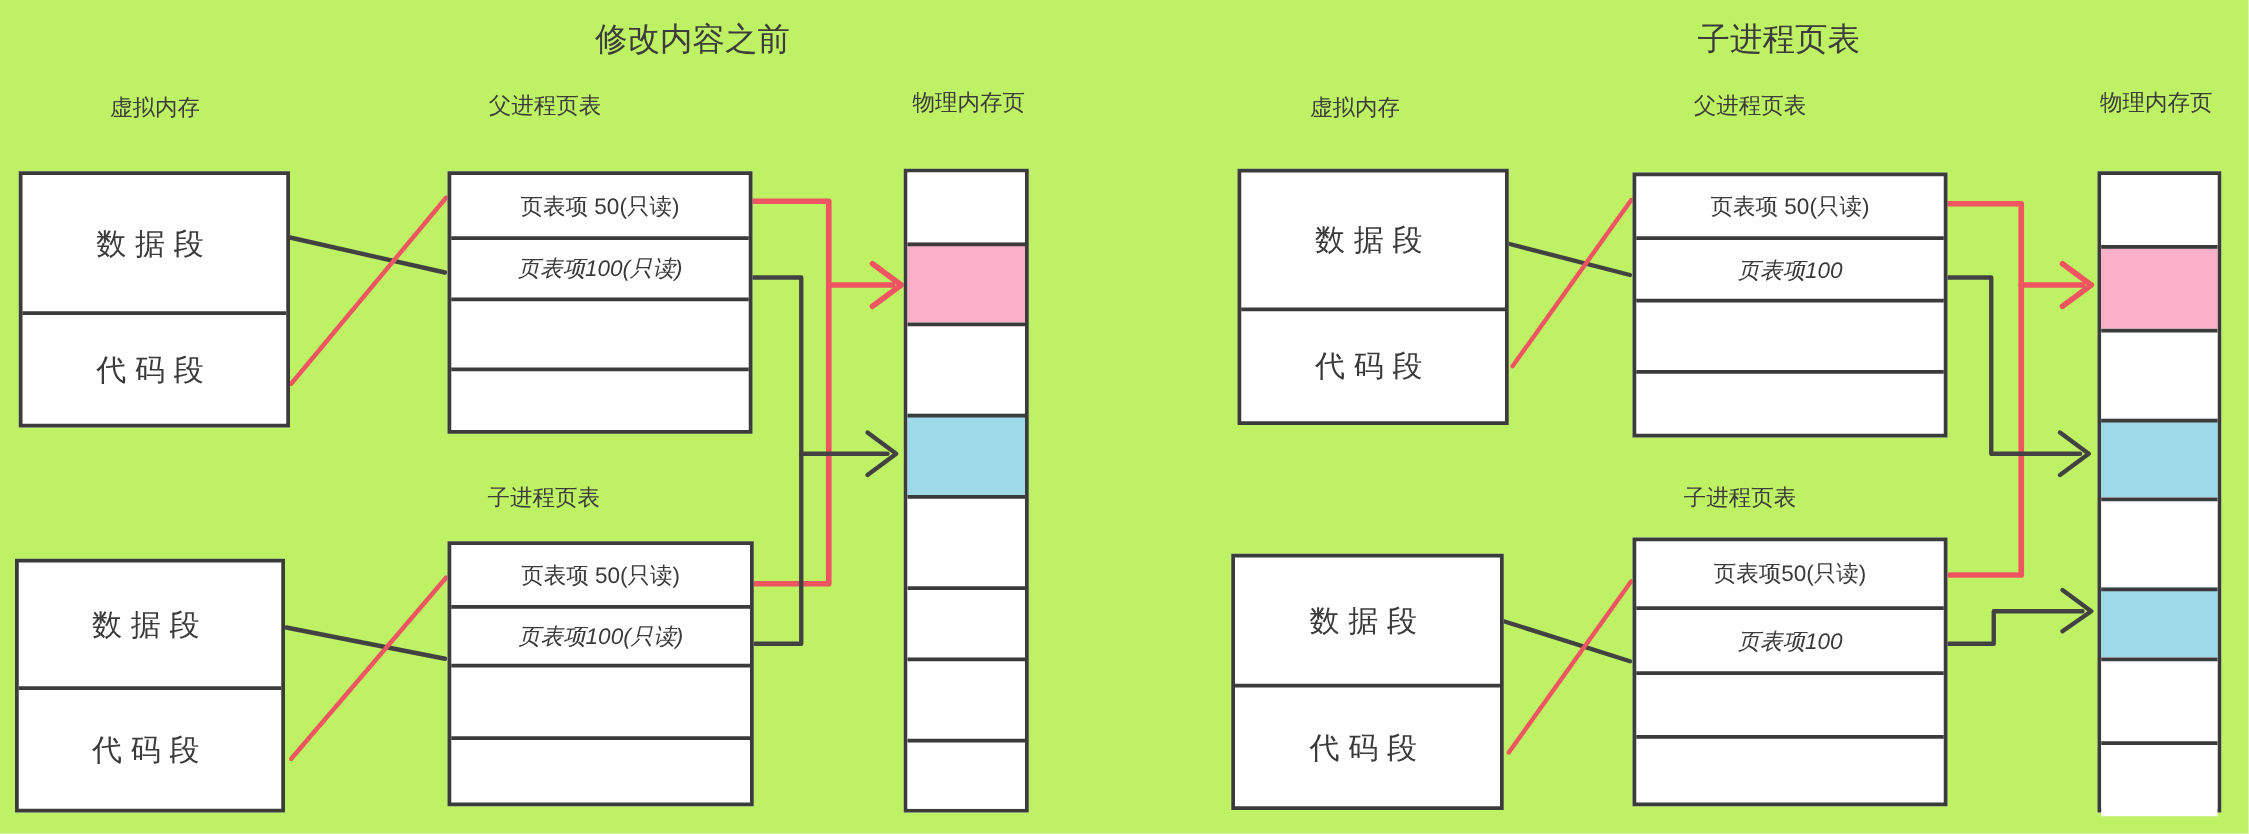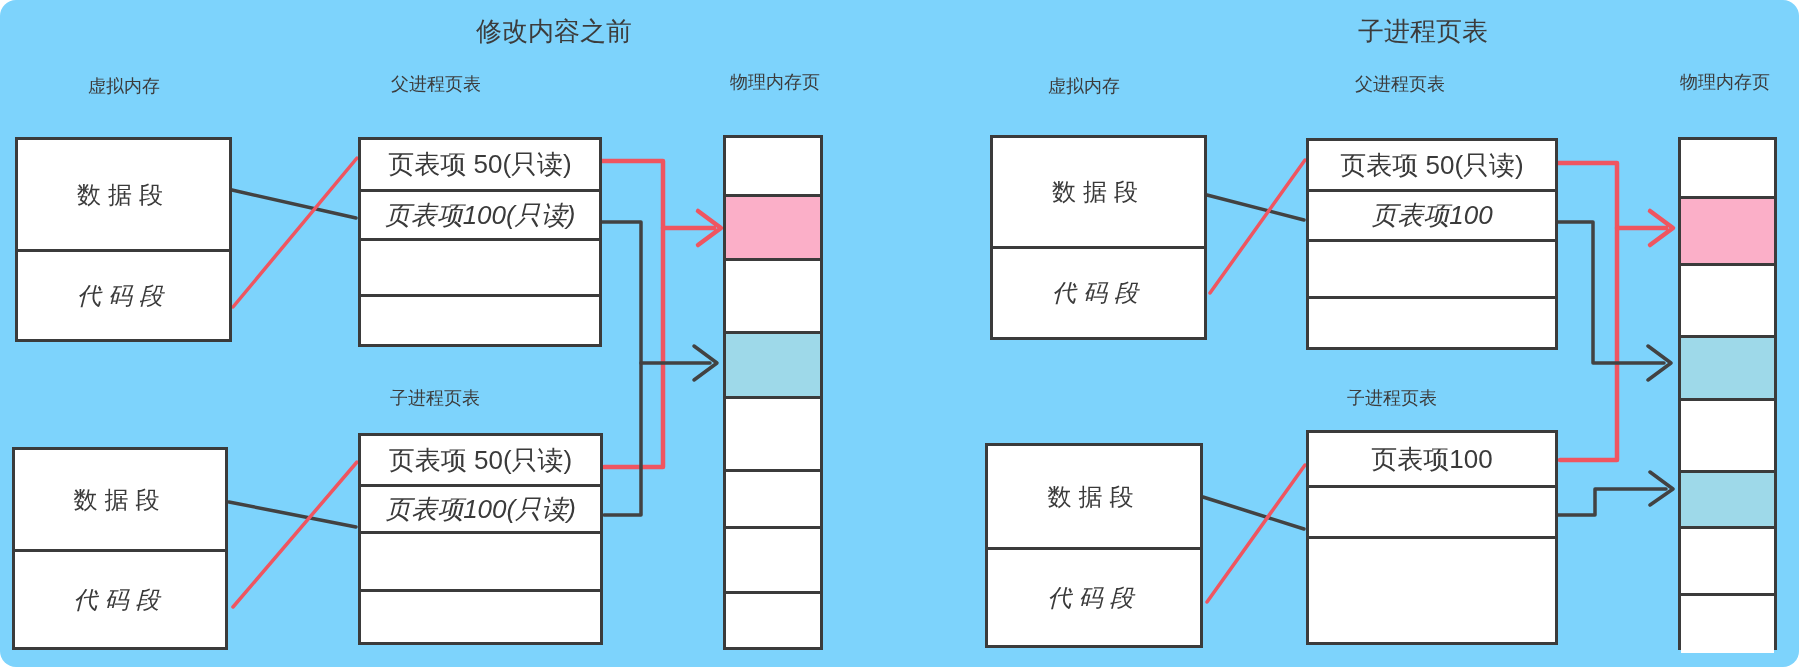--- a/index.html
+++ b/index.html
@@ -1,27 +1,27 @@
 <!DOCTYPE html>
 <html><head>
 <meta charset="utf-8">
 <style>
   html,body{margin:0;padding:0;background:#ffffff;}
   .canvas{
-    position:relative;width:1799px;height:667px;background:#7dd3fc;overflow:hidden;
-    font-family:"Liberation Sans","DejaVu Sans",sans-serif;color:#333333;border-radius:16px;
+    position:relative;width:1799px;height:667px;background:#bef264;overflow:hidden;
+    font-family:"Liberation Sans","DejaVu Sans",sans-serif;color:#333333;
   }
   .overlay{position:absolute;left:0;top:0;width:1799px;height:667px;pointer-events:none;}
   .label{position:absolute;text-align:center;font-size:18px;color:#3c3c3c;white-space:nowrap;}
   .title{position:absolute;text-align:center;font-size:26px;color:#3c3c3c;white-space:nowrap;}
   .box{position:absolute;border:3px solid #3b3b3b;box-sizing:border-box;background:#ffffff;}
   .vmrow{display:flex;align-items:center;justify-content:center;font-size:24px;
          letter-spacing:7px;color:#3a3a3a;box-sizing:border-box;}
-  .vmrow + .vmrow{border-top:3px solid #3b3b3b;font-style:italic;}
-  .ptrow{display:flex;align-items:center;justify-content:center;font-size:26px;
+  .vmrow + .vmrow{border-top:3px solid #3b3b3b;}
+  .ptrow{display:flex;align-items:center;justify-content:center;font-size:18px;
          color:#3a3a3a;box-sizing:border-box;white-space:nowrap;}
   .ptrow + .ptrow{border-top:3px solid #3b3b3b;font-style:italic;}
   .cell{box-sizing:border-box;}
   .cell + .cell{border-top:3px solid #3b3b3b;}
 </style>
 </head>
 <body>
 
 <div class="canvas">
 
@@ -106,20 +106,21 @@
     <div class="box" style="left:1306px;top:138px;width:252px;height:212px;">
       <div class="ptrow" style="height:48px;">页表项 50(只读)</div>
       <div class="ptrow" style="height:50px;">页表项100</div>
       <div class="ptrow" style="height:57px;"></div>
       <div class="ptrow" style="height:51px;"></div>
     </div>
 
     <div class="label" style="left:1332px;top:386px;width:120px;">子进程页表</div>
 
     <div class="box" style="left:1306px;top:430px;width:252px;height:215px;">
+      <div class="ptrow" style="height:52px;">页表项50(只读)</div>
       <div class="ptrow" style="height:52px;">页表项100</div>
       <div class="ptrow" style="height:51px;"></div>
       <div class="ptrow" style="height:54px;"></div>
     </div>
 
     <div class="box" style="left:985px;top:443px;width:218px;height:205px;">
       <div class="vmrow" style="height:101px;">数据段</div>
       <div class="vmrow" style="height:98px;">代码段</div>
     </div>
 

